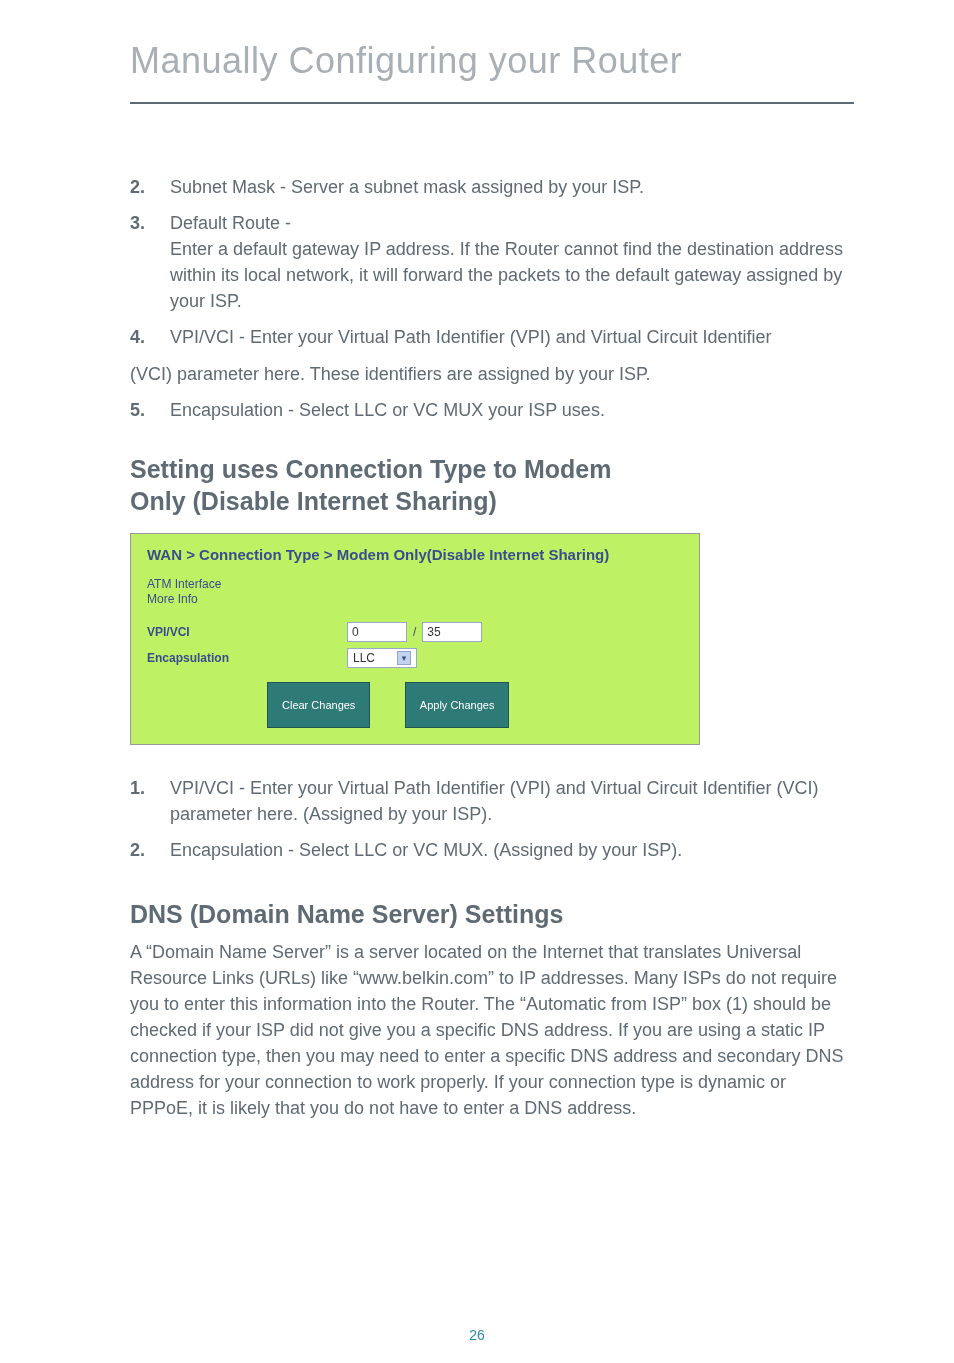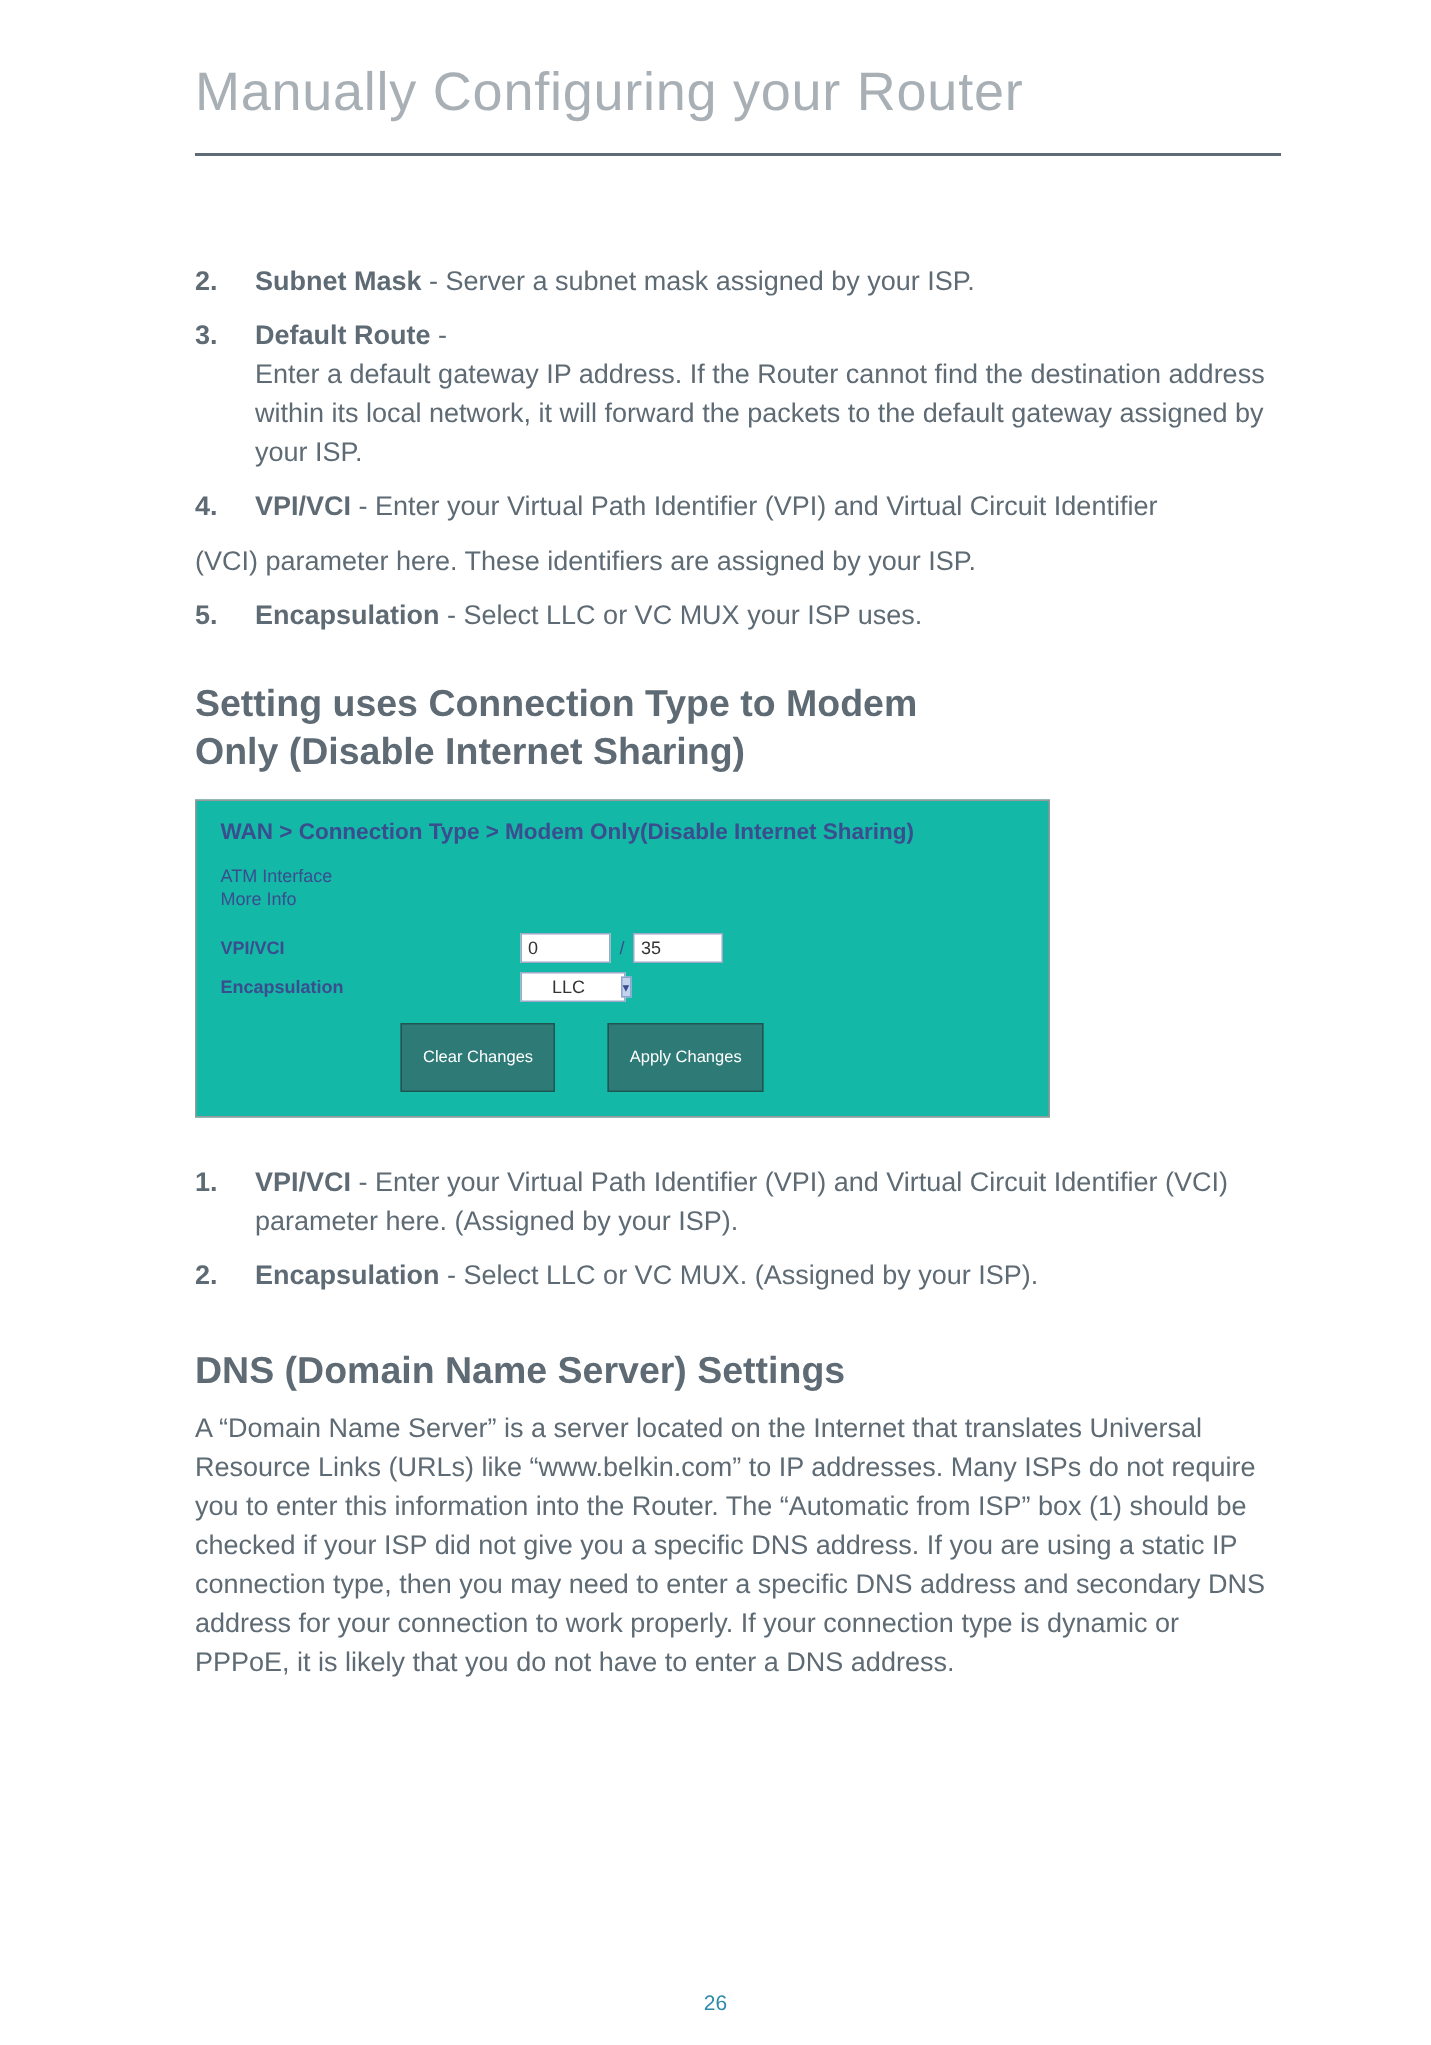--- a/index.html
+++ b/index.html
@@ -33,41 +33,41 @@
   .num-item .num {
     width: 40px;
     flex-shrink: 0;
     font-weight: bold;
     color: #5f6b74;
   }
   .num-item .body {
     flex: 1;
   }
   .num-item .body .label {
-    font-weight: bold;
+    font-weight: normal;
   }
   .para {
     font-size: 18px;
     line-height: 1.45;
     margin-bottom: 10px;
   }
   .section-heading {
     font-size: 25px;
     font-weight: bold;
     color: #5f6b74;
     line-height: 1.3;
     margin-top: 30px;
     margin-bottom: 8px;
   }
   .screenshot-box {
     border: 1px solid #999;
     width: 570px;
     margin: 15px 0 30px 0;
     padding: 12px 16px 16px 16px;
-    background: #14b8a6;
+    background: #bef264;
   }
   .ss-title {
     color: #3a4d8f;
     font-weight: bold;
     font-size: 15px;
     margin-bottom: 14px;
   }
   .ss-link {
     color: #3a4d8f;
     font-size: 12px;
@@ -99,26 +99,25 @@
     color: #3a4d8f;
     font-size: 12px;
     padding: 0 6px;
   }
   .ss-select {
     border: 1px solid #9ba8c9;
     background: #fff;
     height: 20px;
     width: 70px;
     font-size: 12px;
-    padding: 0 20px;
+    padding: 0 5px;
     display: inline-flex;
     align-items: center;
     justify-content: space-between;
     color: #333;
-    gap: 24px;
   }
   .ss-select .arrow {
     width: 14px;
     height: 14px;
     background: #c3d3ed;
     border: 1px solid #8fa5d0;
     display: inline-flex;
     align-items: center;
     justify-content: center;
     font-size: 9px;

